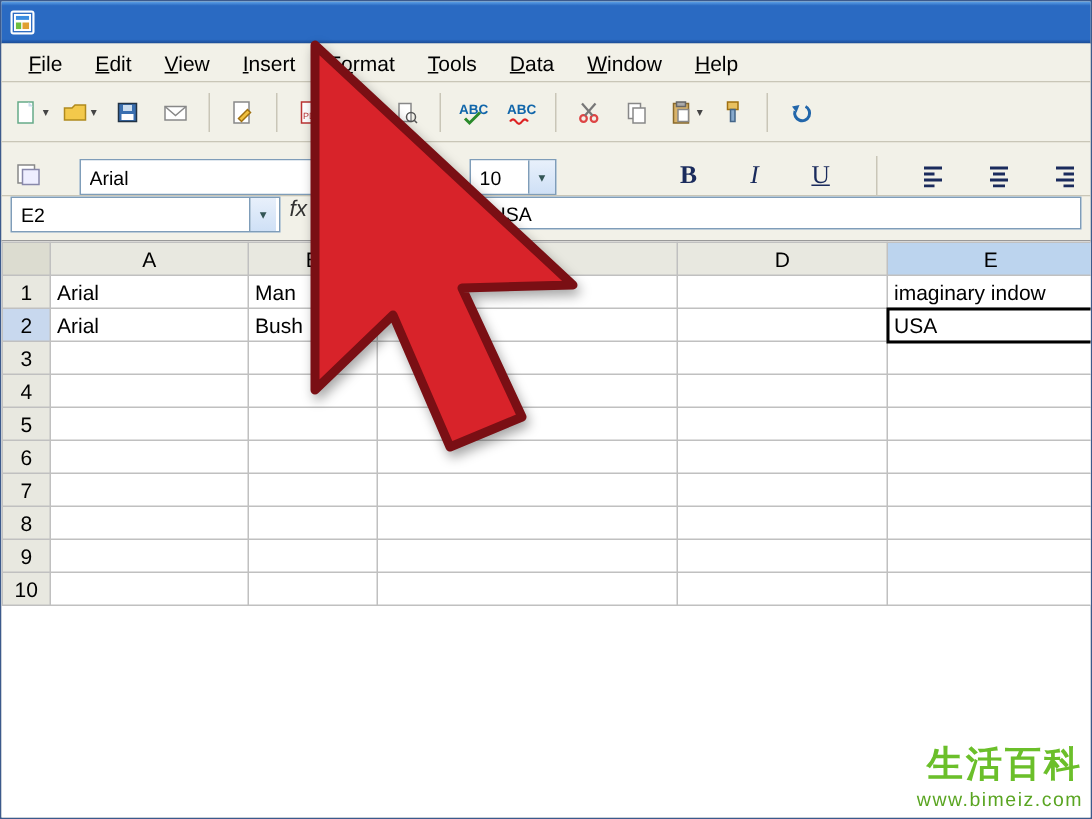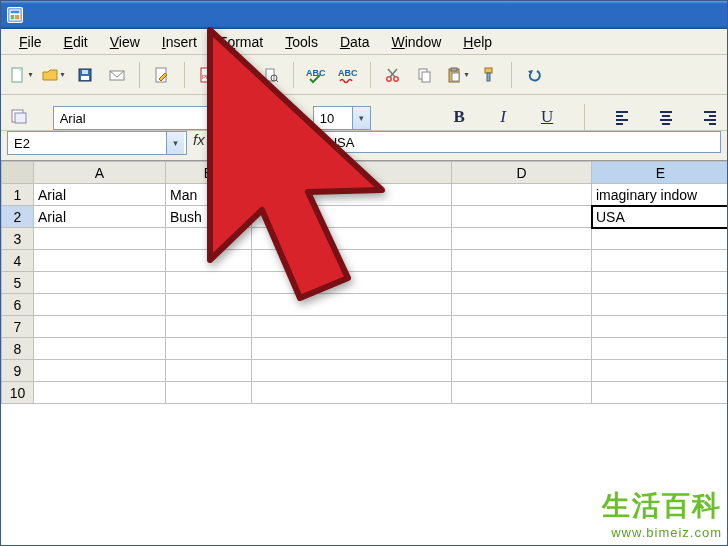--- a/index.html
+++ b/index.html
@@ -42,21 +42,21 @@
   table.grid th.rowhdr { width: 32px; background: #e8e8e0; text-align: center; }
   table.grid th.colhdr.sel { background: #bcd4ee; }
   table.grid th.rowhdr.sel { background: #c8d8ee; }
   table.grid td.activecell { outline: 2px solid #000; outline-offset: -1px; background: #fff; }
   
   .colA { width: 132px; } .colB { width: 86px; } .colC { width: 200px; } .colD { width: 140px; } .colE { width: 138px; }
   
   .big-cursor { position: absolute; left: 150px; top: 20px; pointer-events: none; filter: drop-shadow(2px 4px 4px rgba(0,0,0,0.35)); }
   
   .watermark { position: absolute; right: 6px; bottom: 6px; text-align: right; pointer-events: none; }
-  .watermark .wm1 { font-size: 28px; font-weight: bold; color: #6bbf2a; letter-spacing: 2px; text-shadow: 1px 1px 0 #fff; }
+  .watermark .wm1 { font-size: 24px; font-weight: bold; color: #6bbf2a; letter-spacing: 2px; text-shadow: 1px 1px 0 #fff; }
   .watermark .wm2 { font-size: 13px; color: #5aa522; text-shadow: 1px 1px 0 #fff; letter-spacing: 1px; }
   .align-icon line { stroke:#1a2b5c; stroke-width:2; }
 </style>
 </head>
 <body>
 
 <div class="window">
 
   <div class="titlebar">
     <span class="app-icon">

